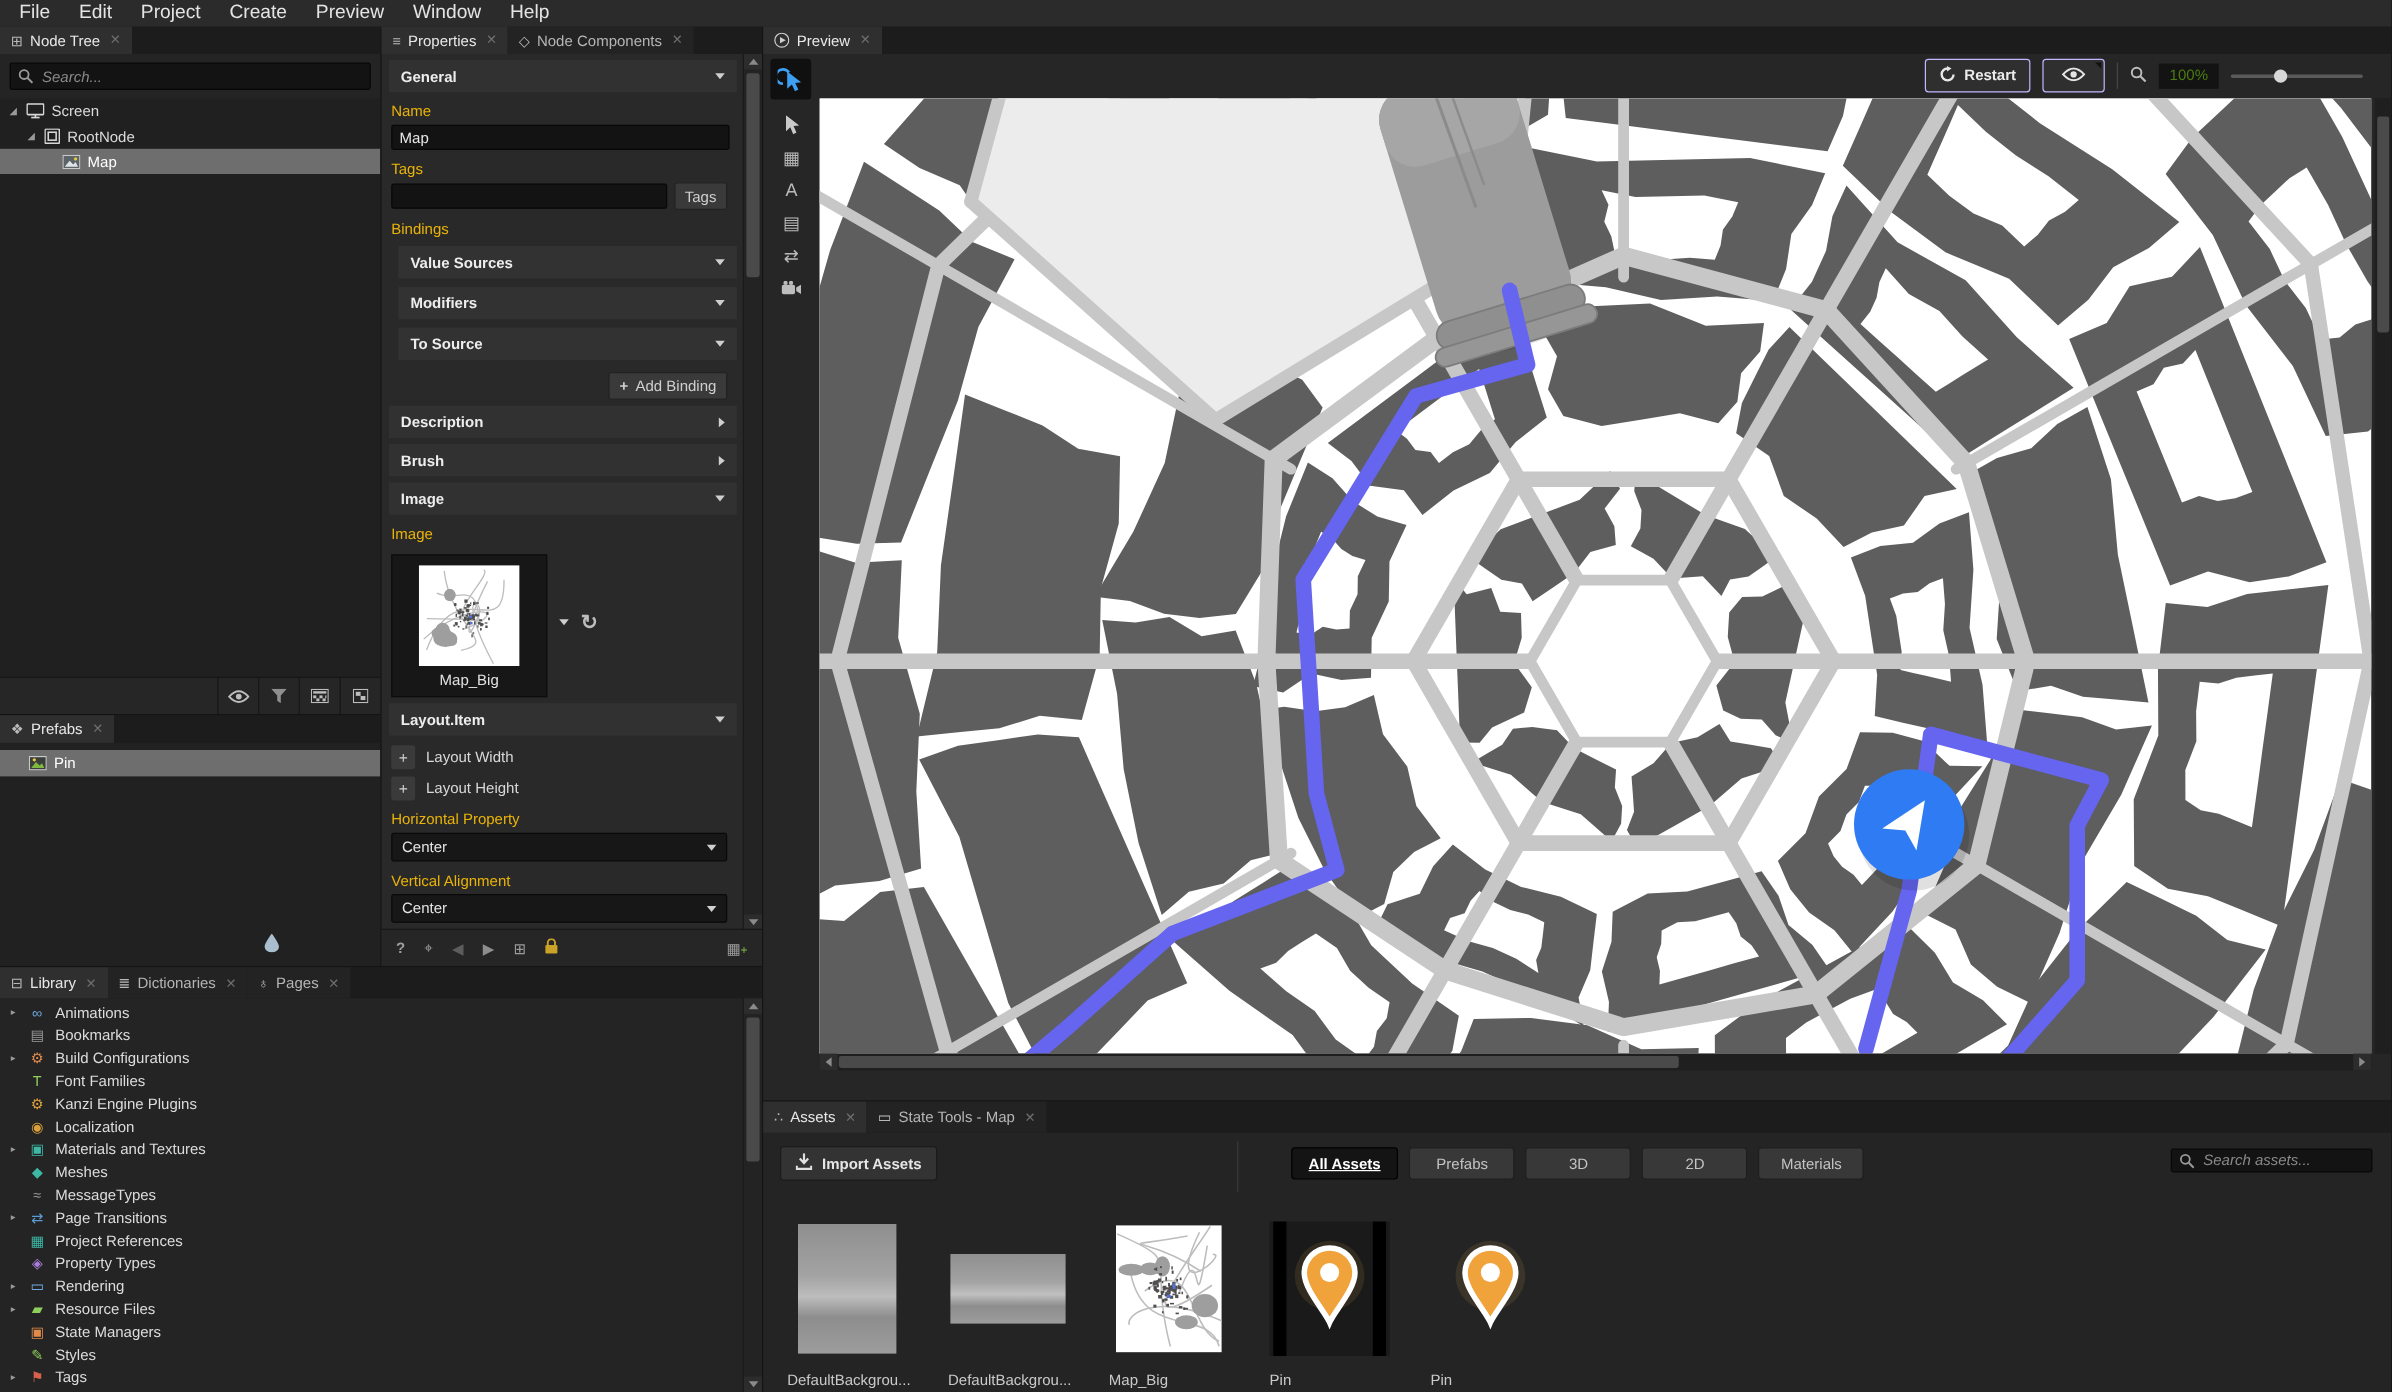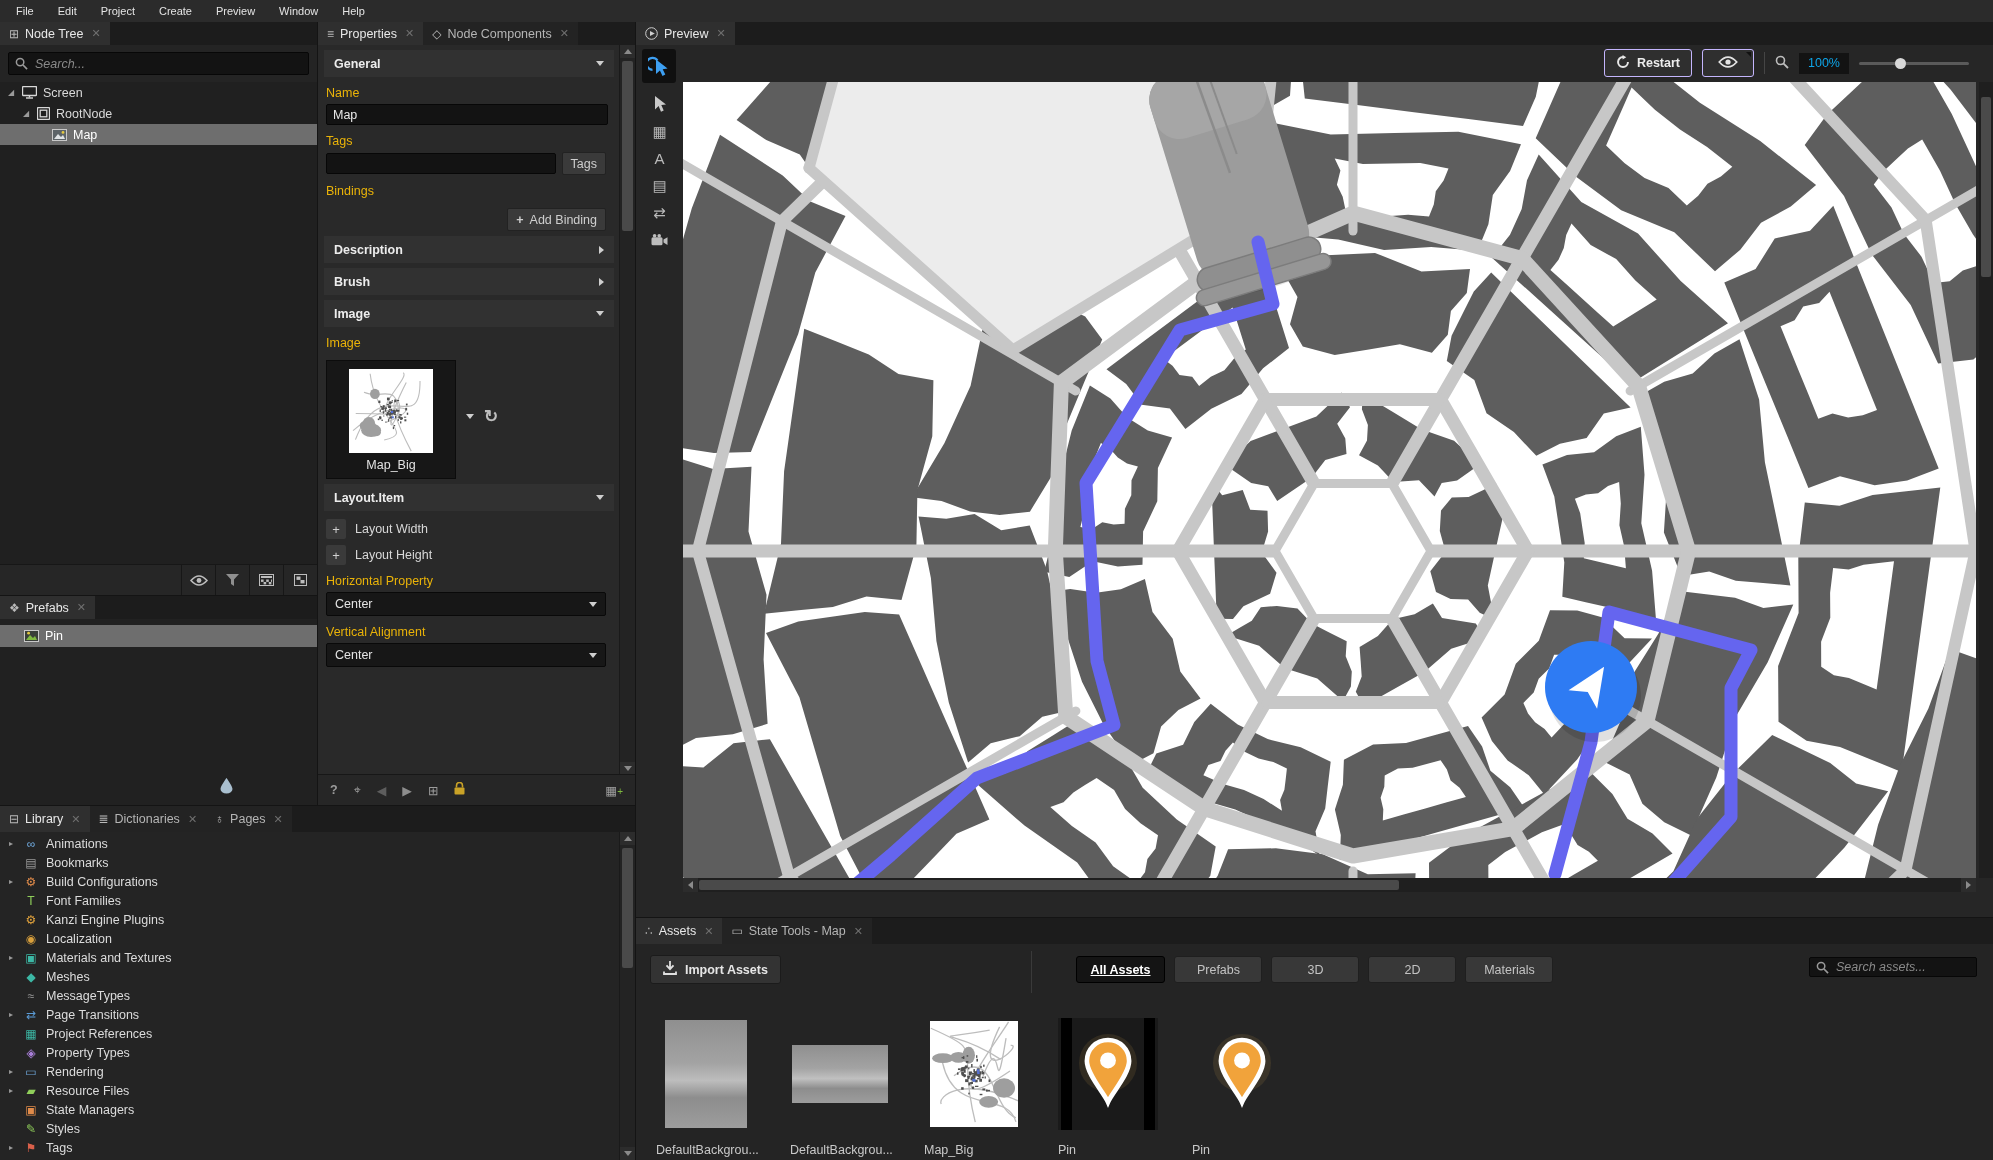--- a/index.html
+++ b/index.html
@@ -1,20 +1,20 @@
 <!DOCTYPE html>
 <html><head>
 <meta charset="utf-8">
 <style>
   html,body{margin:0;padding:0;background:#111;font-family:"Liberation Sans",sans-serif;}
   #app{position:relative;width:1993px;height:1160px;background:#1d1d1d;overflow:hidden;color:#d8d8d8;font-size:12.5px;}
   .panel{position:absolute;background:#262626;box-sizing:border-box;}
   
   #menubar{position:absolute;left:0;top:0;width:1993px;height:22px;background:#2b2b2b;display:flex;align-items:center;padding-left:4px;z-index:5;}
-  .menu-item{padding:0 12px;height:22px;line-height:22px;color:#e4e4e4;font-size:11px;cursor:default;}
+  .menu-item{padding:0 12px;height:22px;line-height:22px;color:#e4e4e4;font-size:16px;cursor:default;}
   
   .tabbar{height:23px;background:#1c1c1c;display:flex;align-items:flex-end;}
   .tab{height:23px;display:flex;align-items:center;gap:6px;padding:0 9px;background:#232323;color:#b5b5b5;font-size:12.5px;white-space:nowrap;}
   .tab.active{background:#2f2f2f;color:#e8e8e8;}
   .ticon{display:inline-flex;align-items:center;color:#b9b9b9;font-size:12px;line-height:1;}
   .close-x{color:#6f6f6f;font-size:11px;margin-left:2px;}
   
   .dark-input{background:#131313;border:1px solid #070707;border-radius:2px;color:#e8e8e8;height:21px;padding:0 6px;font-size:12.5px;font-family:"Liberation Sans",sans-serif;box-sizing:border-box;}
   .dark-input::placeholder{color:#8a8a8a;font-style:italic;}
   .search-wrap{display:flex;align-items:center;gap:5px;background:#131313;border:1px solid #070707;border-radius:2px;padding:0 6px;height:23px;box-sizing:border-box;}
@@ -58,21 +58,21 @@
   #library{left:0;top:805px;width:635px;height:355px;background:#242424;border-top:1px solid #141414;}
   #lib-items{position:absolute;top:28px;left:0;right:15px;bottom:0;}
   #preview{left:635px;top:22px;width:1358px;height:895px;background:#262626;border-left:1px solid #141414;}
   #rail{position:absolute;left:0;top:23px;width:47px;bottom:0;}
   .rail-icon{width:47px;height:27px;display:flex;align-items:center;justify-content:center;color:#b9b9b9;font-size:14px;}
   .rail-icon.active{width:34px;height:34px;margin:4px 0 8px 6px;background:#101010;border-radius:3px;}
   #pv-controls{position:absolute;top:27px;right:24px;display:flex;align-items:center;gap:10px;z-index:3;}
   .pv-btn{height:26px;background:#2f2f2f;border:1px solid #c4b5fd;border-radius:3px;display:flex;align-items:center;gap:7px;padding:0 11px;color:#ececec;position:relative;}
   .pv-btn .notch{position:absolute;top:2px;right:2px;width:0;height:0;border-left:5px solid transparent;border-bottom:5px solid transparent;border-top:5px solid #111;}
   .vdiv{width:1px;height:22px;background:#454545;}
-  #zoom-box{height:21px;min-width:42px;background:#131313;display:flex;align-items:center;justify-content:center;color:#0ea5e9;padding:0 4px;}
+  #zoom-box{height:21px;min-width:42px;background:#131313;display:flex;align-items:center;justify-content:center;color:#4d7c0f;padding:0 4px;}
   #ztrack{width:110px;height:3px;background:#5a5a5a;border-radius:2px;position:relative;}
   #zthumb{position:absolute;left:36px;top:-4px;width:11px;height:11px;border-radius:50%;background:#d8d8d8;}
   #map-wrap{position:absolute;left:47px;top:60px;width:1293px;height:796px;background:#fff;}
   #hscroll{position:absolute;left:47px;top:856px;width:1293px;height:14px;background:#1f1f1f;}
   #hthumb{position:absolute;left:16px;top:2px;width:700px;height:10px;background:#4a4a4a;border-radius:2px;}
   #pv-vscroll{position:absolute;right:0;top:60px;width:14px;height:796px;background:#1f1f1f;}
   #pv-vthumb{position:absolute;left:2px;top:15px;width:10px;height:180px;background:#4a4a4a;border-radius:2px;}
   #assets{left:635px;top:917px;width:1358px;height:243px;background:#242424;border-top:1px solid #141414;border-left:1px solid #141414;}
   #assets .tabbar{height:26px;}
   #import-btn{position:absolute;left:14px;top:37px;height:27px;background:#333;border:1px solid #1b1b1b;border-radius:3px;display:flex;align-items:center;gap:8px;padding:0 12px;color:#e6e6e6;font-weight:bold;}
@@ -249,20 +249,37 @@
           <span class="cvd"></span>
         </div>
       <div class="prop-label">Name</div>
       <input class="dark-input" style="margin: 0px 14px 0px 8px; width: 282px;" value="Map">
       <div class="prop-label">Tags</div>
       <div style="display:flex;align-items:center;gap:6px;margin:0 14px 0 8px;">
         <input class="dark-input" style="flex: 1 1 0%;">
         <span class="mini-btn">Tags</span>
       </div>
       <div class="prop-label">Bindings</div>
+      <div id="bind-groups">
+          <div class="sec sub" style="margin-top: 7px;">
+            <span>Value Sources</span>
+            <span class="spacer"></span>
+            <span class="cvd"></span>
+          </div>
+          <div class="sec sub" style="margin-top: 7px;">
+            <span>Modifiers</span>
+            <span class="spacer"></span>
+            <span class="cvd"></span>
+          </div>
+          <div class="sec sub" style="margin-top: 7px;">
+            <span>To Source</span>
+            <span class="spacer"></span>
+            <span class="cvd"></span>
+          </div>
+        </div>
       <div style="display:flex;justify-content:flex-end;margin:10px 14px 2px 0;">
         <span class="mini-btn">
             <span style="margin-right:6px;font-weight:bold;">+</span>
             <span>Add Binding</span>
           </span>
       </div>
       <div class="sec">
           <span>Description</span>
           <span class="spacer"></span>
           <span class="cvr"></span>

